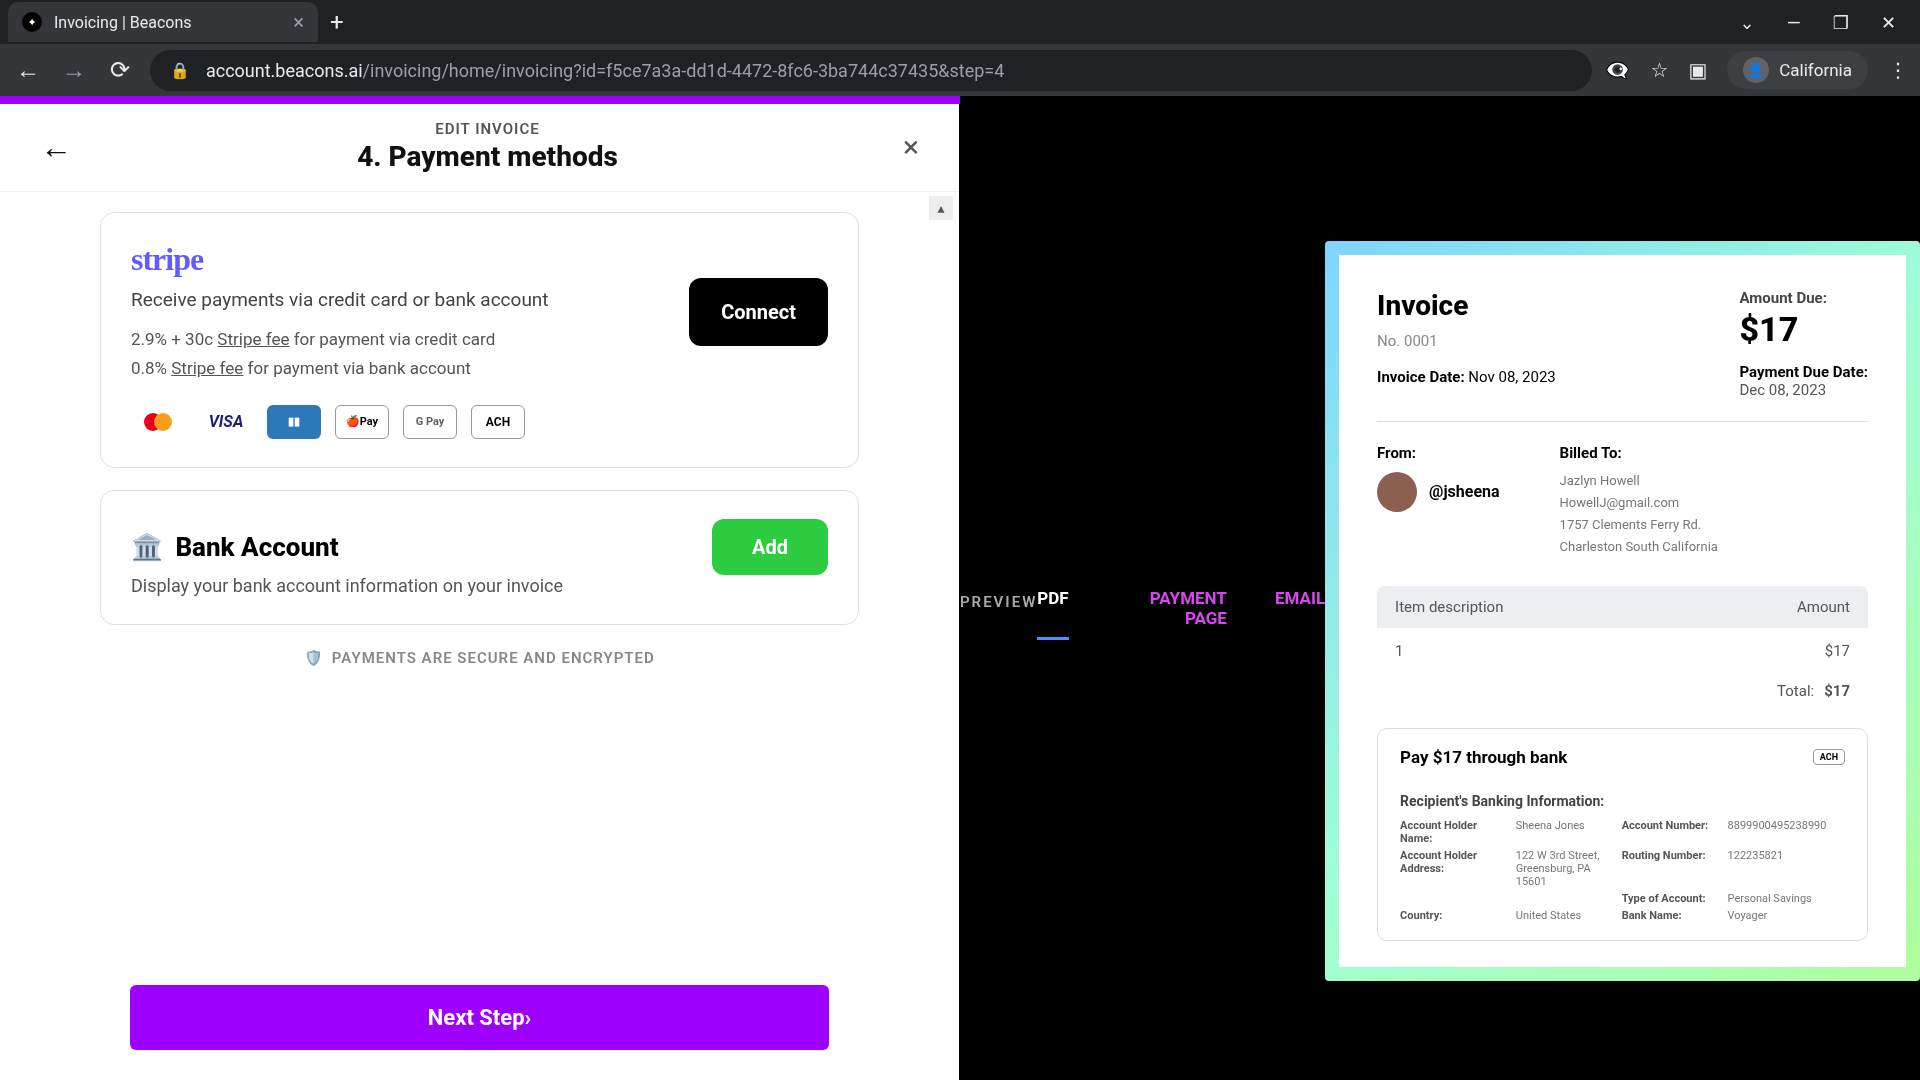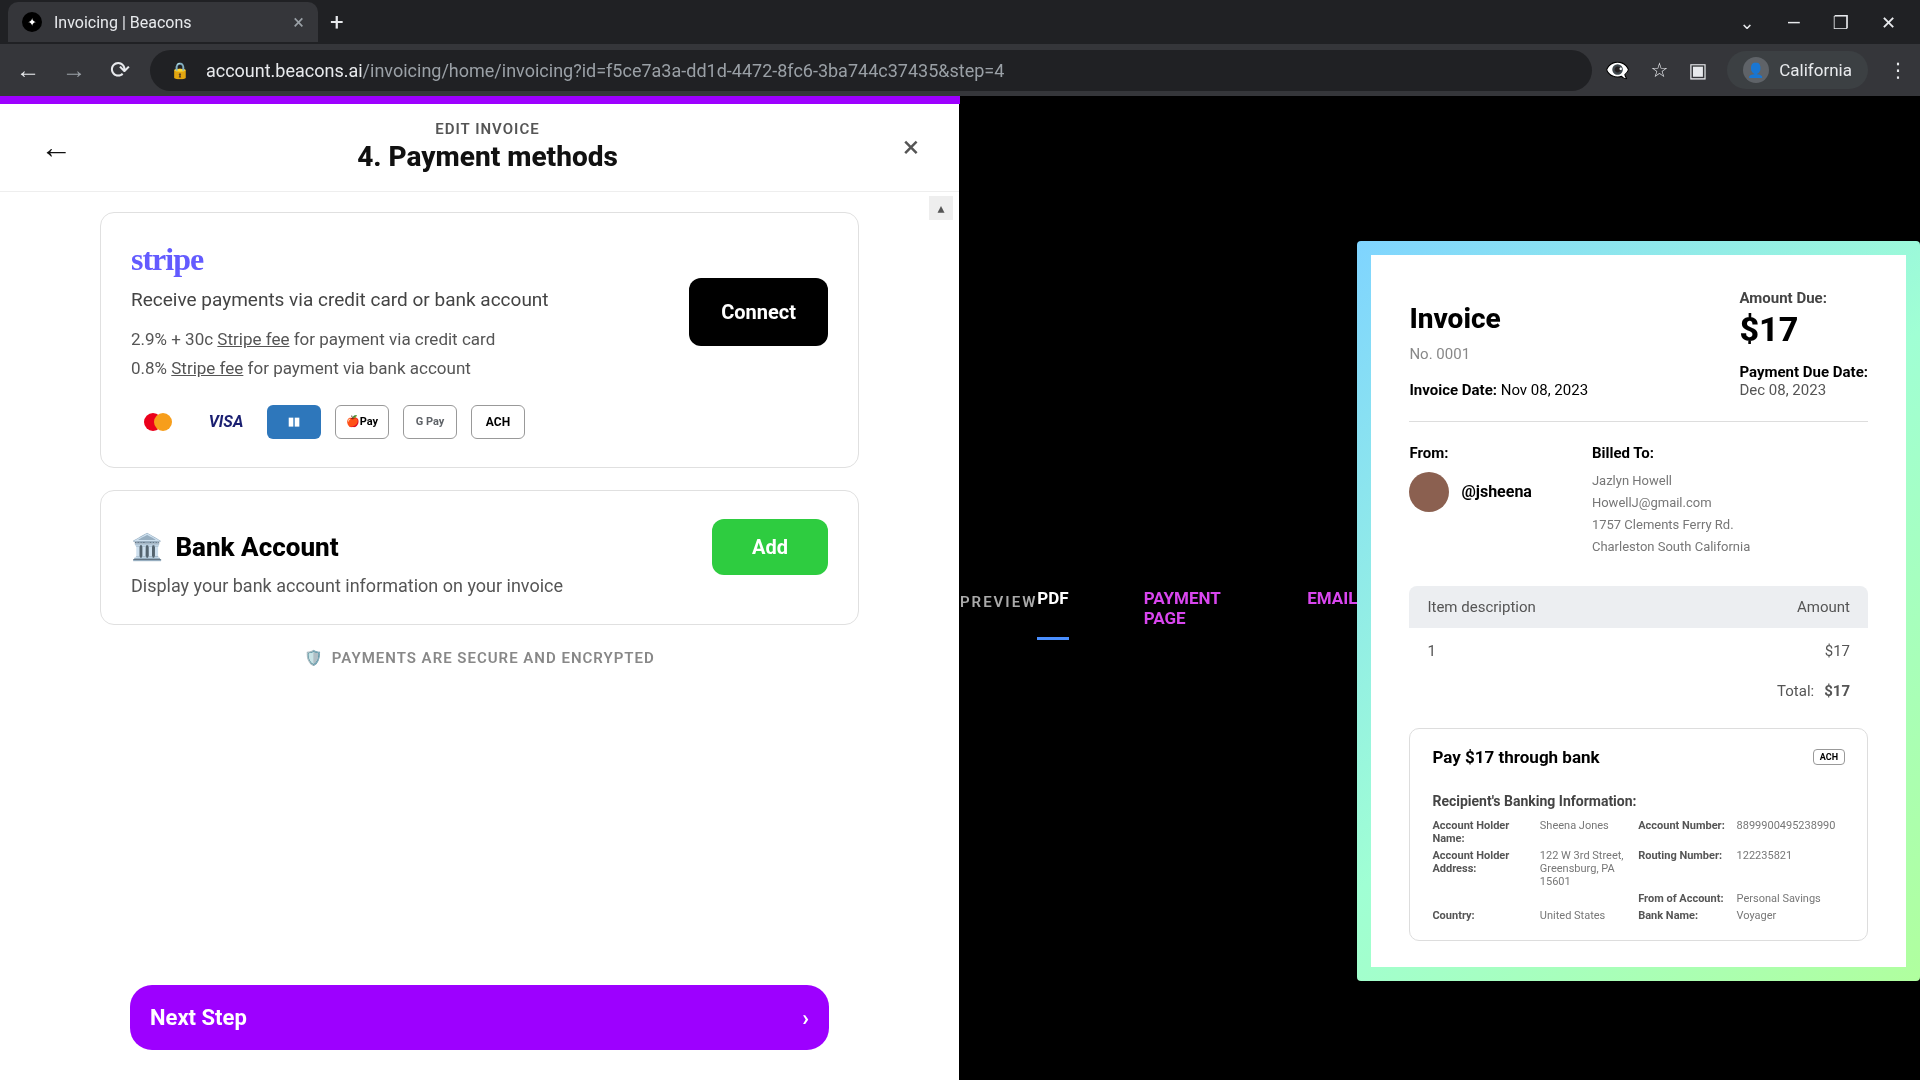--- a/index.html
+++ b/index.html
@@ -64,32 +64,32 @@
 .bank-left{ display:flex; align-items:center; gap:12px; }
 .bank-ico{ font-size:26px; }
 .bank-title{ font-size:26px; font-weight:800;text-align:center; }
 .add-btn{ background:#2ecc40; color:#fff; font-weight:700; font-size:20px; padding:16px 40px; border:none; border-radius:12px; cursor:pointer; }
 .bank-desc{ font-size:18px; color:#555; }
 
 .secure-line{ text-align:center; color:#888; font-size:15px; letter-spacing:1px; font-weight:600; margin-top:24px; display:flex; justify-content:center; gap:8px; }
 .shield-ico{ color:#888; }
 
 .footer-bar{ padding: 20px 130px 30px; }
-.next-btn{ width:100%; background:#9d00ff; color:#fff; font-weight:700; font-size:22px; padding:20px; border:none; border-radius:22px; cursor:pointer; display:flex; justify-content:space-between; align-items:center; }
+.next-btn{ width:100%; background:#9d00ff; color:#fff; font-weight:700; font-size:22px; padding:20px; border:none; border-radius:6px; cursor:pointer; display:flex; justify-content:center; align-items:center; }
 
 
 .preview-label{ color:#aaa; letter-spacing:2px; font-size:15px; font-weight:600; }
-.preview-tabs{ display:flex; gap:75px; margin-top:24px; }
+.preview-tabs{ display:flex; gap:48px; margin-top:24px;text-align:right; }
 .ptab{ color:#d946ef; font-size:17px; font-weight:700; padding-bottom:12px; cursor:pointer; }
 .ptab.active{ color:#fff; border-bottom:3px solid #4a8fff; }
 
 .invoice-wrap{ margin-top:18px; width:620px; background:linear-gradient(135deg,#7fd4ff,#a0ffd4,#b0ff9e); padding:14px; border-radius:4px; }
 .invoice-card{ background:#fff; padding:34px 38px 26px; }
 
-.inv-top{ display:flex; justify-content:space-between;align-items:flex-end; }
+.inv-top{ display:flex; justify-content:space-between; }
 .inv-title{ font-size:28px; font-weight:800; }
 .inv-no{ color:#888; font-size:15px; margin-top:10px; }
 .inv-date{ font-size:15px; margin-top:18px; }
 .inv-date b{ font-weight:700; }
 .amt-due{ font-size:15px; font-weight:700; color:#444; }
 .amt-val{ font-size:34px; font-weight:800; margin-top:2px; }
 .pay-due{ font-size:15px; font-weight:700; margin-top:14px; }
 .pay-date{ font-size:15px; color:#555; }
 
 .inv-divider{ border-top:1px solid #ddd; margin:22px 0; }
@@ -295,21 +295,21 @@
             <div class="lbl">Account Holder Name:</div>
             <div>Sheena Jones</div>
             <div class="lbl">Account Number:</div>
             <div>8899900495238990</div>
             <div class="lbl">Account Holder Address:</div>
             <div>122 W 3rd Street, Greensburg, PA 15601</div>
             <div class="lbl">Routing Number:</div>
             <div>122235821</div>
             <div></div>
               <div></div>
-            <div class="lbl">From of Account:</div>
+            <div class="lbl">Type of Account:</div>
             <div>Personal Savings</div>
             <div class="lbl">Country:</div>
             <div>United States</div>
             <div class="lbl">Bank Name:</div>
             <div>Voyager</div>
           </div>
         </div>
       </div>
     </div>
   </div>

